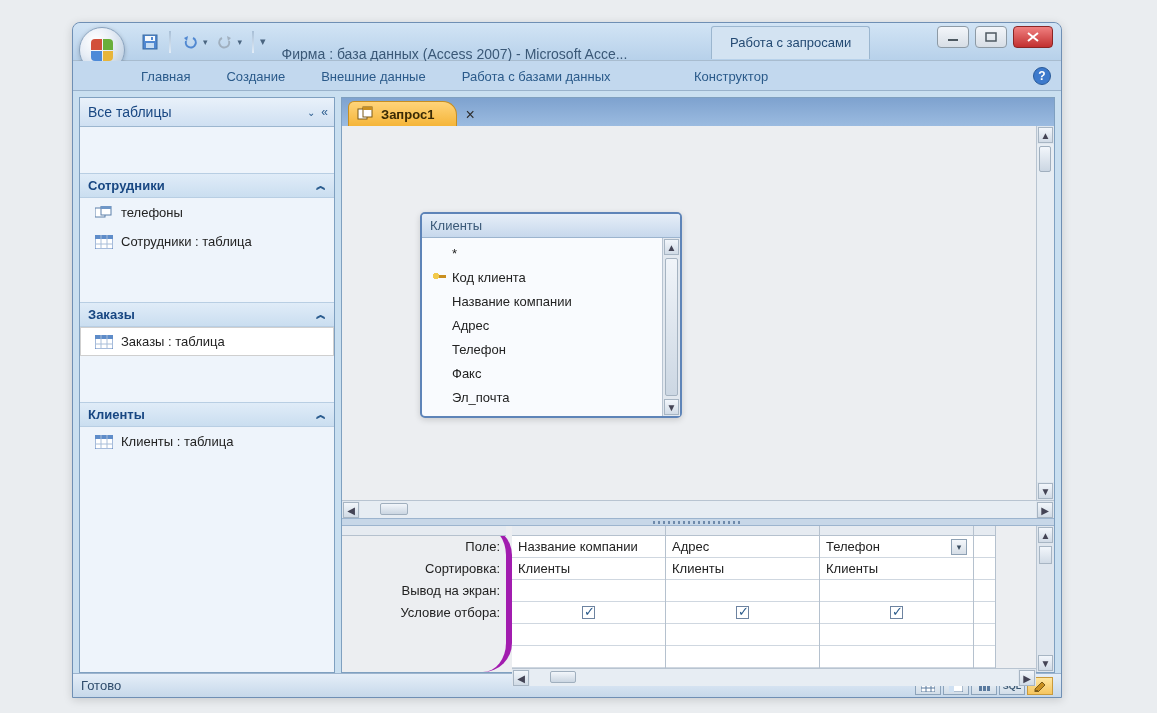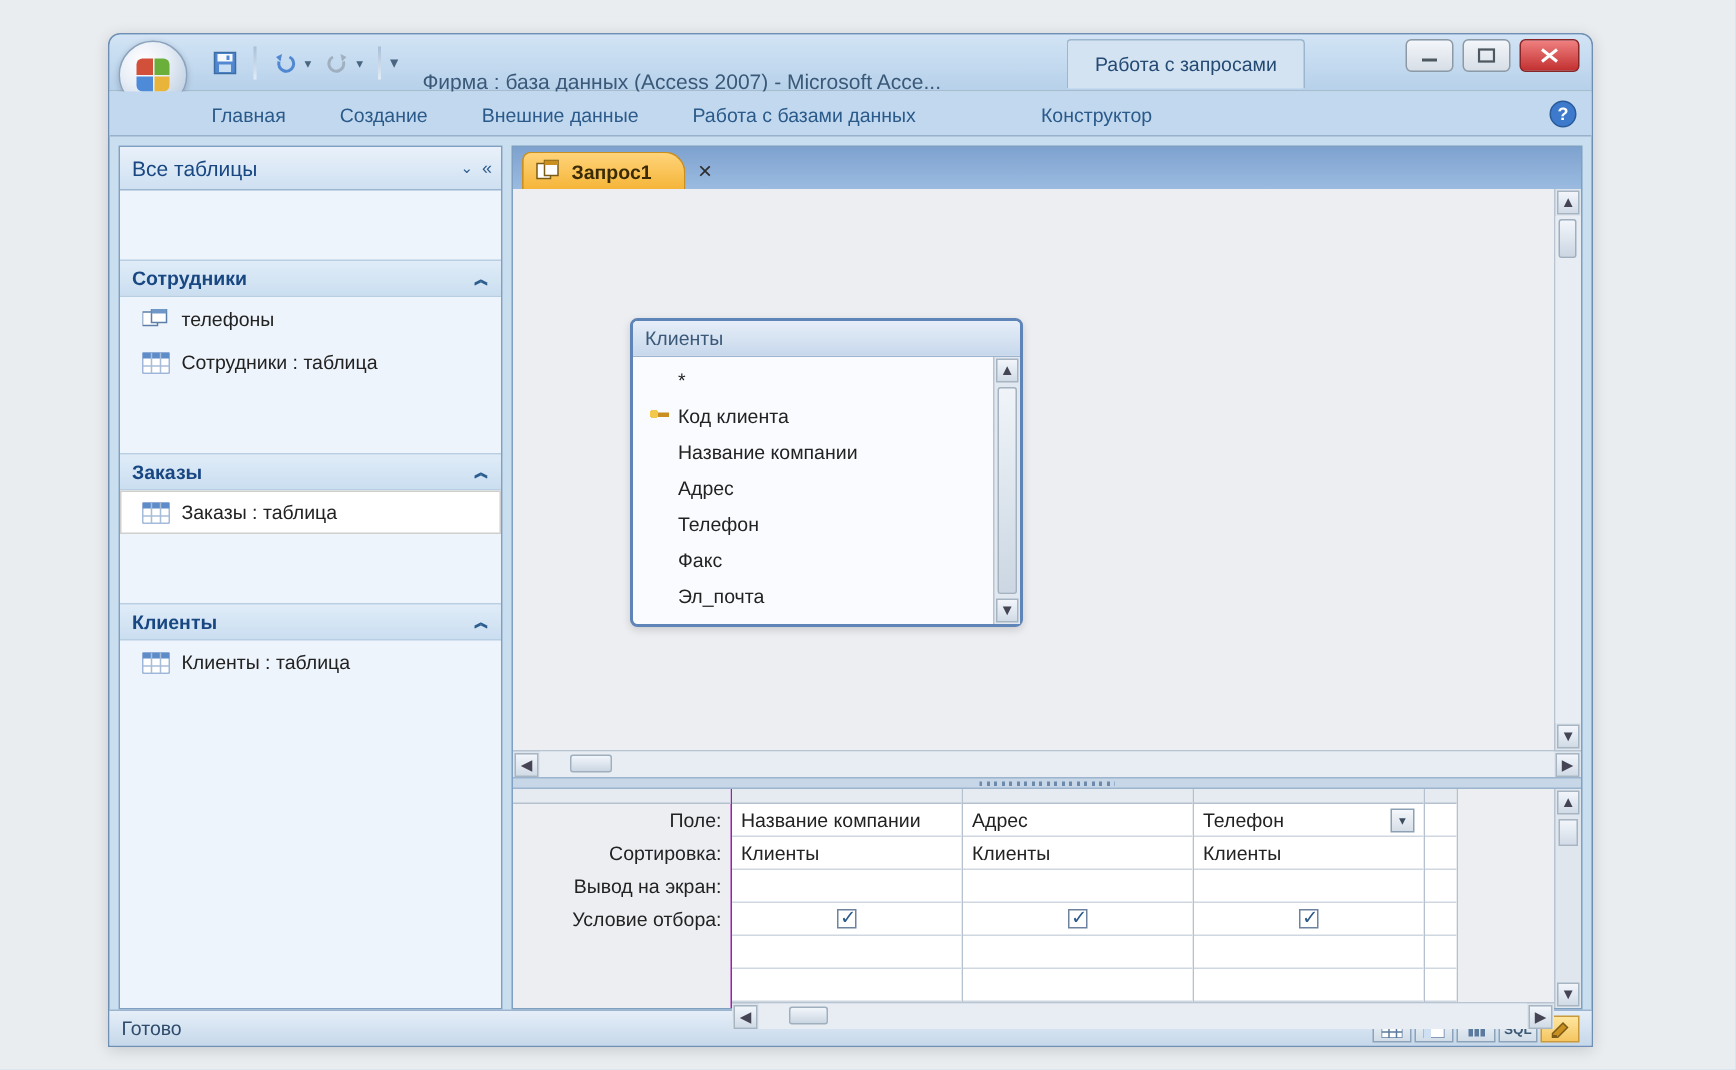--- a/index.html
+++ b/index.html
@@ -176,21 +176,21 @@
   
   .split-h { height:8px; background:#c7d7e8; border-top:1px solid #9cb4ce; border-bottom:1px solid #9cb4ce; position:relative;}
   .split-h::after { content:""; position:absolute; left:50%; top:2px; width:90px; margin-left:-45px; height:3px;
     background:repeating-linear-gradient(90deg,#6e8aab 0 2px,transparent 2px 5px); }
   
   .hscroll-row { height:18px; background:#dfe6ee; display:flex; border-top:1px solid #b8c4d1; }
   .strack-h { flex:1 1 auto; background:#e7edf3; position:relative; }
   .sthumb-h { position:absolute; top:2px; left:20px; height:12px; width:28px; background:linear-gradient(#f2f6fb,#cbd6e2); border:1px solid #a0afbe; border-radius:2px;}
   
   .qbe { height:146px; display:flex; }
-  .qbe-labels { width:146px; border-right:1px solid #a21caf; background:#eceef1; }
+  .qbe-labels { width:170px; border-right:6px solid #a21caf; background:#eceef1;border-radius:29px; }
   .qbe-labels .lab { height:22px; line-height:22px; text-align:right; padding-right:6px; border-bottom:1px solid transparent;}
   .qbe-grid-wrap { flex:1 1 auto; display:flex; flex-direction:column; min-width:0;}
   .qbe-grid { flex:1 1 auto; display:flex; }
   .qcol { width:154px; border-right:1px solid #b5c1ce; display:flex; flex-direction:column; }
   .qcol.small{width:22px;}
   .qcell { height:22px; border-bottom:1px solid #cfd7e0; padding:2px 6px; background:#fff; display:flex; align-items:center;}
   .qcell.chk { justify-content:center; }
   .chkbox { width:13px; height:13px; border:1px solid #6d83a0; background:#fff; position:relative;}
   .chkbox.on::after { content:"✓"; position:absolute; top:-3px; left:1px; font-size:13px; color:#2a5a8a; }
   .col-selector {height:10px;background:#e6ebf1;border-bottom:1px solid #b5c1ce;}

